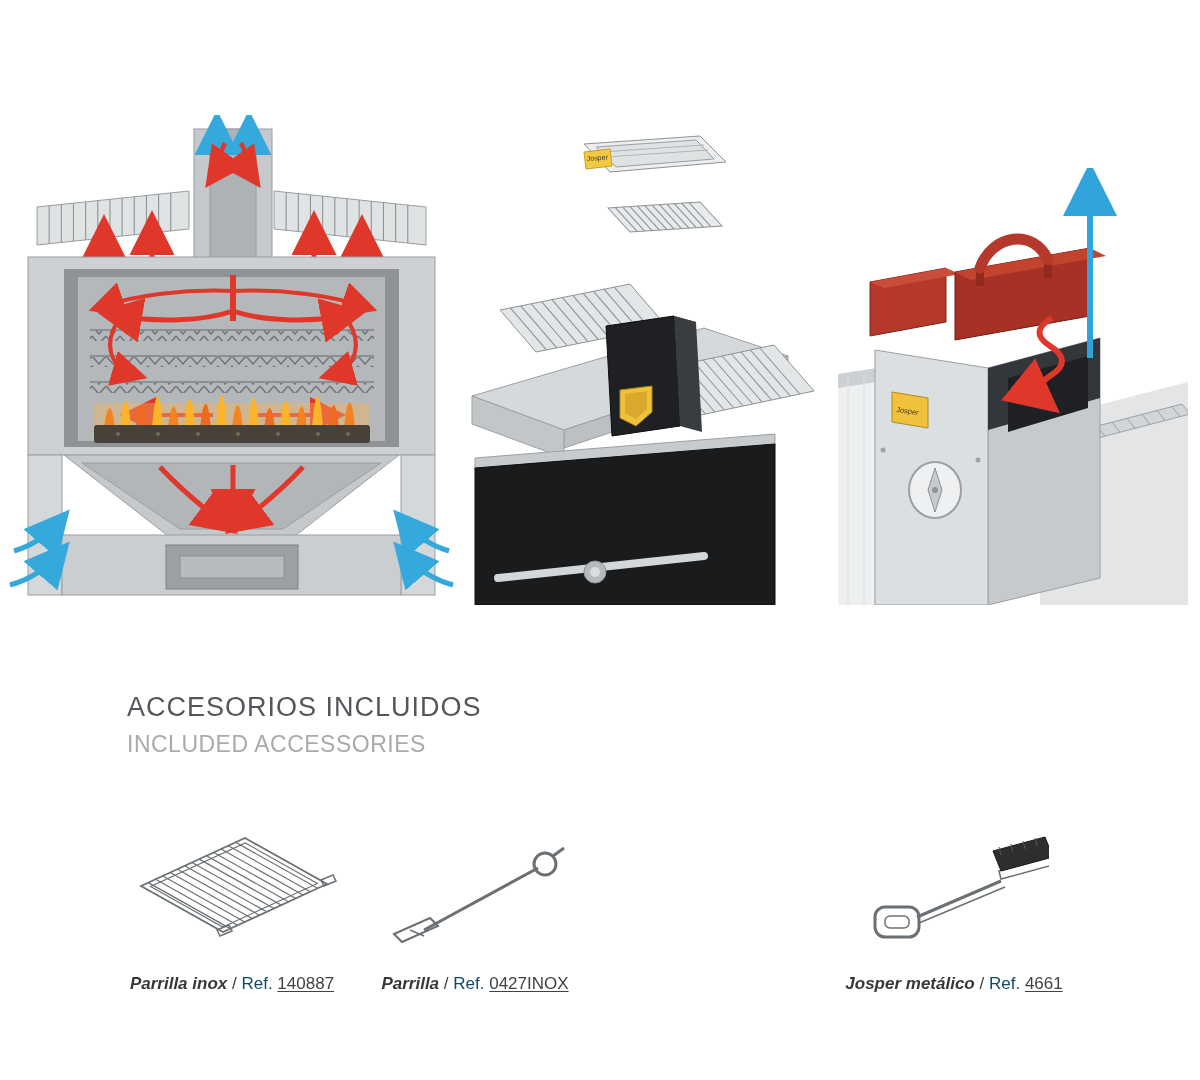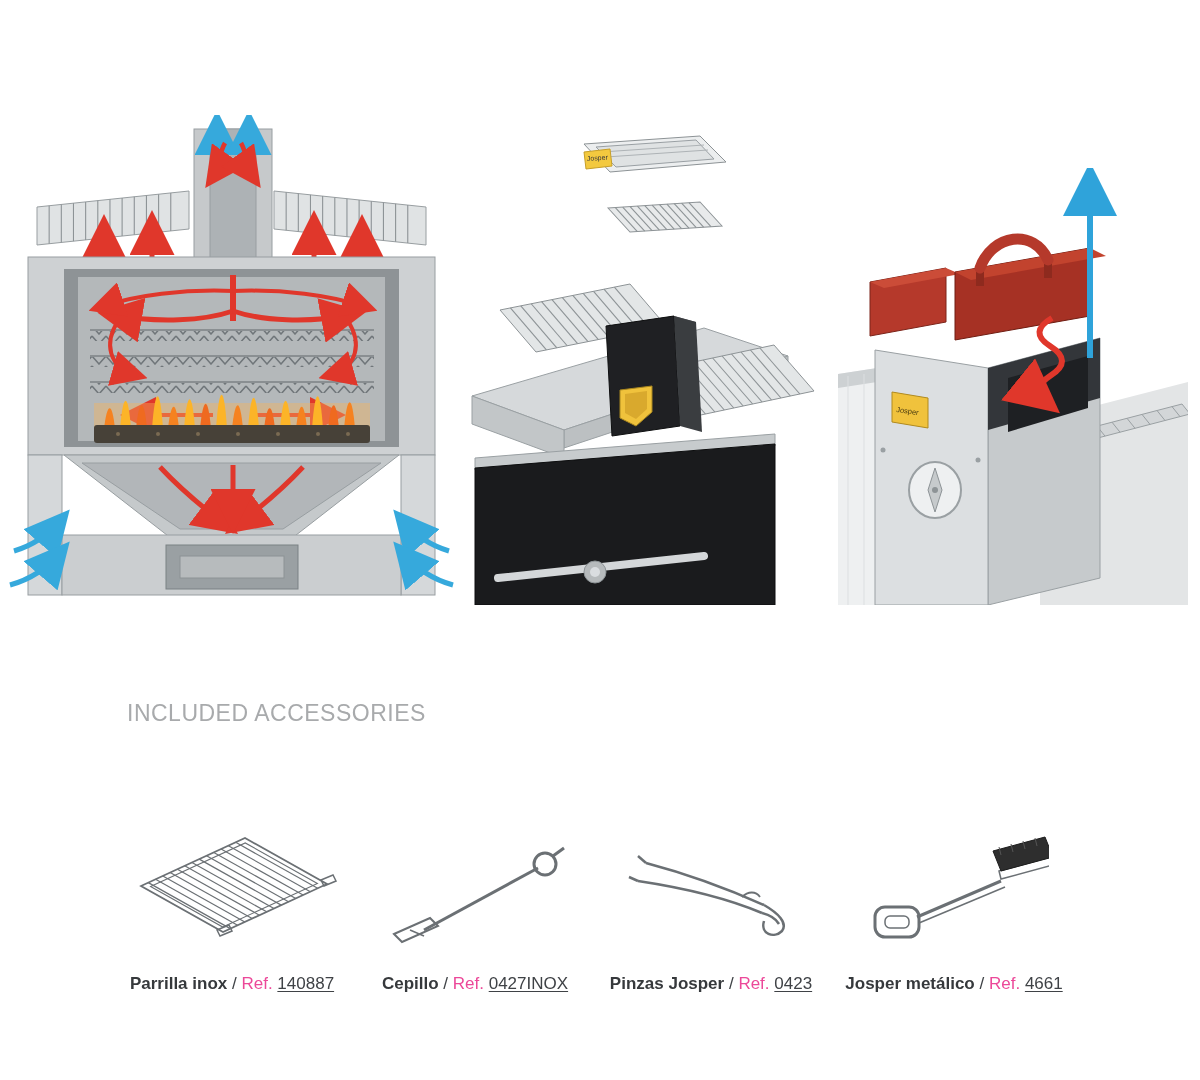--- a/index.html
+++ b/index.html
@@ -1,27 +1,27 @@
 <!DOCTYPE html>
 <html><head>
 <meta charset="utf-8">
 <style>
   html,body{margin:0;padding:0;background:#fff;}
   .page{position:relative;width:1200px;height:1080px;background:#ffffff;overflow:hidden;
         font-family:"Liberation Sans", sans-serif;}
   .gallery-img{position:absolute;}
   .acc-head{position:absolute;left:127px;top:692px;}
   .acc-title{margin:0;font-size:27px;font-weight:400;color:#53565a;letter-spacing:1px;}
-  .acc-subtitle{margin:8px 0 10px;font-size:23px;font-weight:400;color:#a8aaac;letter-spacing:0.5px;text-align:center;}
+  .acc-subtitle{margin:8px 0 10px;font-size:23px;font-weight:400;color:#a8aaac;letter-spacing:0.5px;}
   .acc-col{position:absolute;top:812px;width:250px;text-align:center;}
   .acc-icon{height:150px;display:flex;align-items:center;justify-content:center;}
   .acc-label{margin-top:12px;font-size:17px;color:#3f4246;white-space:nowrap;}
-  .acc-name{font-weight:bold;color:#36393c;}
+  .acc-name{font-weight:bold;color:#36393c;font-style:italic;}
   .acc-sep{color:#3f4246;}
-  .acc-ref-label{color:#ec4899;}
+  .acc-ref-label{color:#0c4a6e;}
   .acc-ref{color:#3f4246;text-decoration:underline;text-underline-offset:2px;cursor:pointer;}
 </style>
 </head>
 <body>
 
 <div class="page">
 
   <div>
 
     <svg class="gallery-img" style="left:8px;top:115px" width="447" height="490" viewBox="0 0 447 490">
@@ -280,20 +280,21 @@
         <ellipse cx="97" cy="322" rx="26" ry="28" fill="#eef0f1" stroke="#9aa0a3" stroke-width="2"></ellipse>
         <polygon points="97,300 104,322 97,344 90,322" fill="#c6cacc" stroke="#8d9396"></polygon>
         <circle cx="97" cy="322" r="3" fill="#8d9396"></circle>
       </g>
       <circle cx="45" cy="282" r="2.5" fill="#9aa0a3"></circle>
       <circle cx="140" cy="292" r="2.5" fill="#9aa0a3"></circle>
     </svg>
   </div>
 
   <div class="acc-head">
+    <h2 class="acc-title">ACCESORIOS INCLUIDOS</h2>
     <div class="acc-subtitle">INCLUDED ACCESSORIES</div>
   </div>
 
   <div class="acc-col" style="left:107px">
     <div class="acc-icon">
       <svg width="215" height="135" viewBox="0 0 215 135">
         <defs>
           <g id="hAg">
             <line x1="0.07" y1="0" x2="0.07" y2="1" stroke="#6b7074" stroke-width="1.2" vector-effect="non-scaling-stroke"></line>
             <line x1="0.14" y1="0" x2="0.14" y2="1" stroke="#6b7074" stroke-width="1.2" vector-effect="non-scaling-stroke"></line>
@@ -331,46 +332,27 @@
     <div class="acc-icon">
       <svg width="190" height="115" viewBox="0 0 190 115">
         <polygon points="14,104 50,88 58,96 22,112" fill="none" stroke="#6b7074" stroke-width="2"></polygon>
         <line x1="30" y1="100" x2="44" y2="106" stroke="#6b7074" stroke-width="1.5"></line>
         <line x1="44" y1="100" x2="158" y2="38" stroke="#6b7074" stroke-width="3"></line>
         <circle cx="165" cy="34" r="11" fill="none" stroke="#6b7074" stroke-width="3"></circle>
         <line x1="173" y1="26" x2="184" y2="18" stroke="#6b7074" stroke-width="3"></line>
       </svg>
     </div>
     <div class="acc-label">
-      <span class="acc-name">Cepillo</span>
+      <span class="acc-name">Parrilla</span>
       <span class="acc-sep">/</span>
       <span class="acc-ref-label">Ref.</span>
       <a class="acc-ref">0427INOX</a>
     </div>
   </div>
 
-  <div class="acc-col" style="left:586px">
-    <div class="acc-icon">
-      <svg width="175" height="105" viewBox="0 0 175 105">
-        <path d="M22,28 C60,38 104,54 140,70" fill="none" stroke="#6b7074" stroke-width="2.5"></path>
-        <path d="M14,46 C54,52 100,62 138,78" fill="none" stroke="#6b7074" stroke-width="2.5"></path>
-        <path d="M22,28 l-8,-7" stroke="#6b7074" stroke-width="2.5"></path>
-        <path d="M14,46 l-9,-4" stroke="#6b7074" stroke-width="2.5"></path>
-        <path d="M140,70 C154,78 164,88 158,96 C150,104 136,99 140,86" fill="none" stroke="#6b7074" stroke-width="2.5"></path>
-        <path d="M138,78 C146,80 152,84 155,89" fill="none" stroke="#6b7074" stroke-width="2.5"></path>
-        <path d="M118,62 C124,56 132,56 136,62" fill="none" stroke="#6b7074" stroke-width="1.8"></path>
-      </svg>
-    </div>
-    <div class="acc-label">
-      <span class="acc-name">Pinzas Josper</span>
-      <span class="acc-sep">/</span>
-      <span class="acc-ref-label">Ref.</span>
-      <a class="acc-ref">0423</a>
-    </div>
-  </div>
 
   <div class="acc-col" style="left:829px">
     <div class="acc-icon">
       <svg width="190" height="125" viewBox="0 0 190 125">
         <rect x="16" y="82" width="44" height="30" rx="10" fill="none" stroke="#6b7074" stroke-width="3"></rect>
         <rect x="26" y="91" width="24" height="12" rx="5" fill="none" stroke="#6b7074" stroke-width="1.5"></rect>
         <line x1="58" y1="92" x2="142" y2="56" stroke="#6b7074" stroke-width="3"></line>
         <line x1="60" y1="98" x2="146" y2="62" stroke="#6b7074" stroke-width="1.5"></line>
         <polygon points="140,46 192,32 194,40 142,54" fill="none" stroke="#6b7074" stroke-width="1.5"></polygon>
         <polygon points="134,26 186,12 194,32 142,46" fill="#2e2e2e" stroke="#1c1c1c"></polygon>

